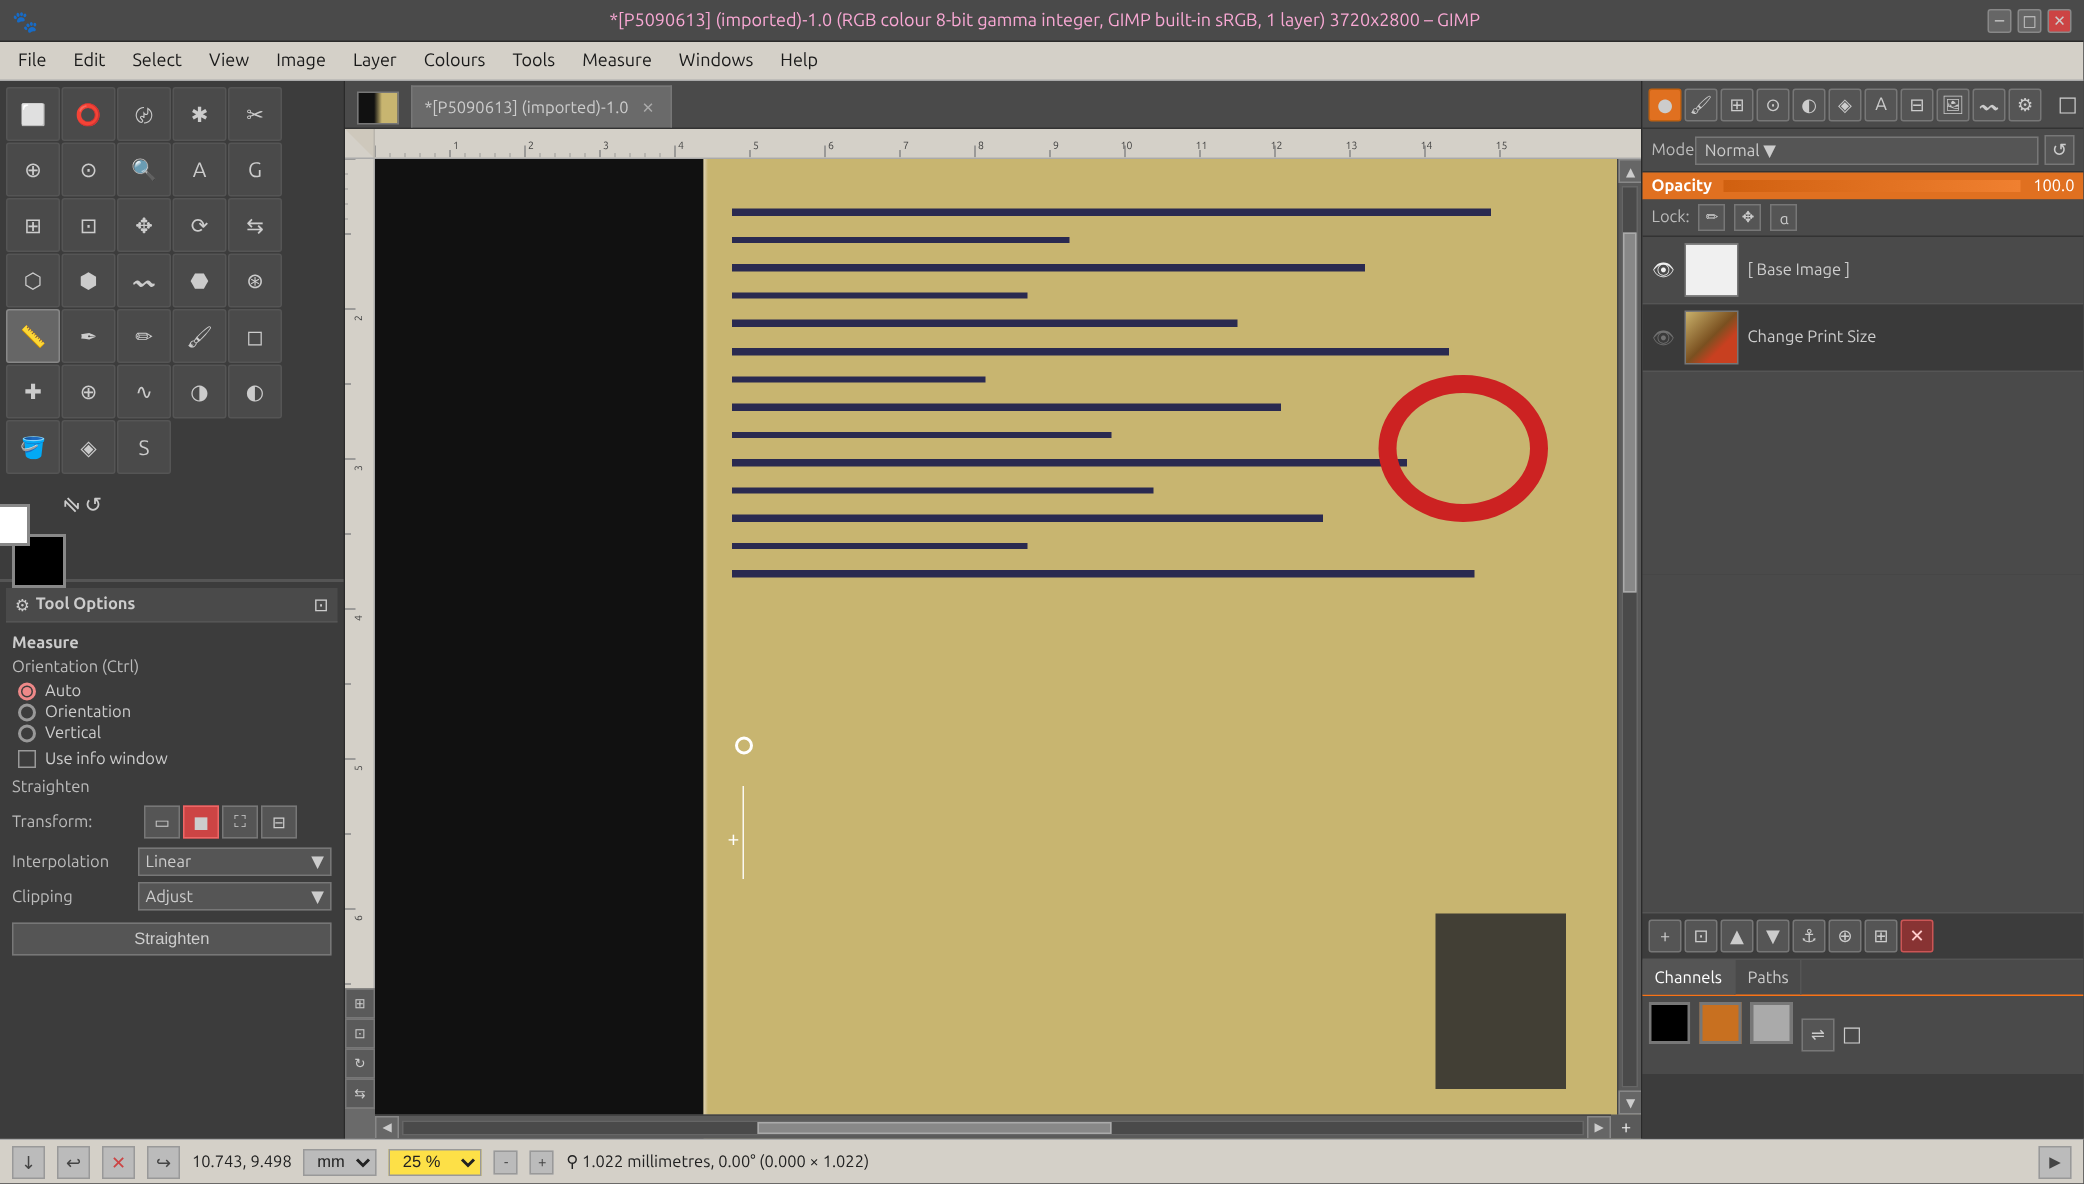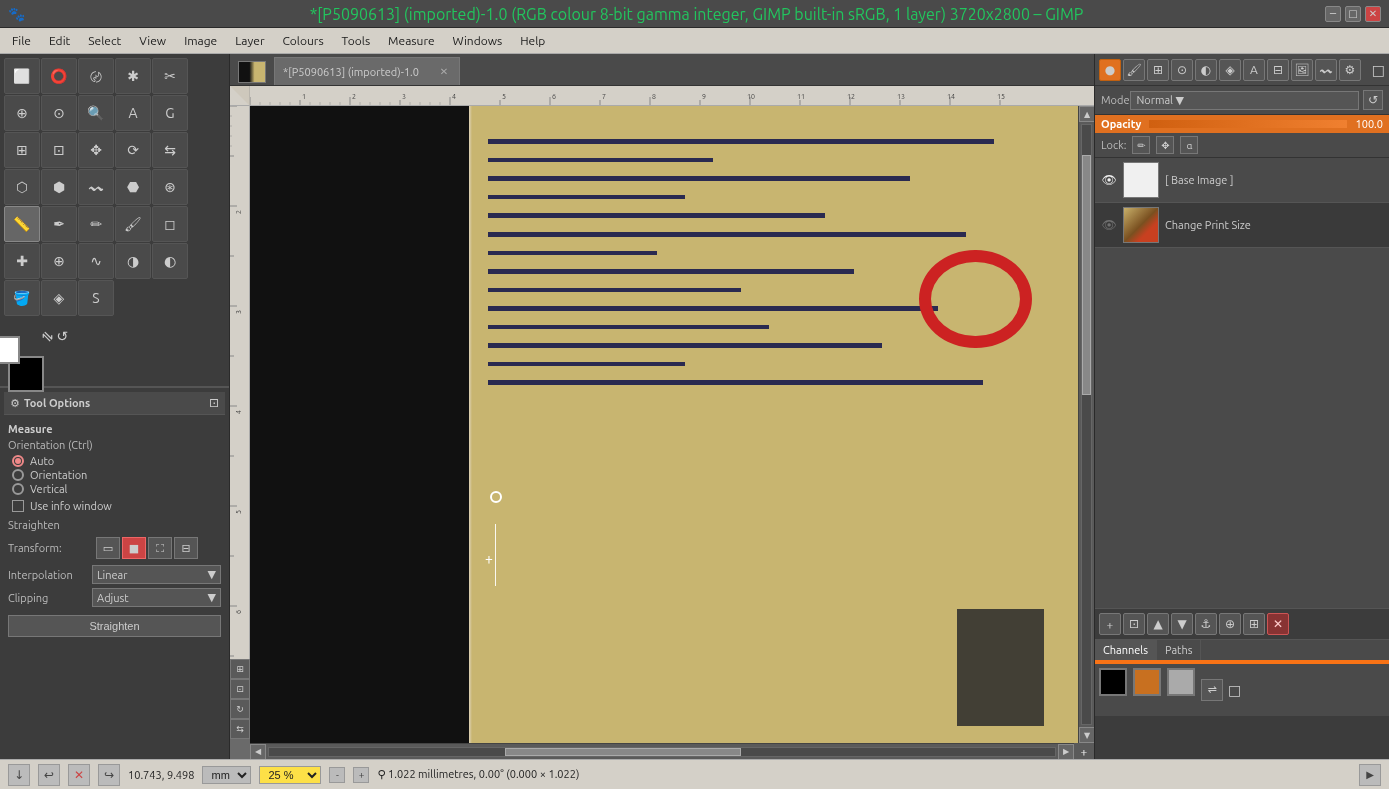--- a/index.html
+++ b/index.html
@@ -17,22 +17,22 @@
     #title-bar {
       background: #4a4a4a;
       height: 28px;
       display: flex;
       align-items: center;
       justify-content: space-between;
       padding: 0 8px;
       border-bottom: 1px solid #2a2a2a;
     }
     #title-bar .title-text {
-      color: #22c55e;
-      font-size: 16px;
+      color: #f9a8d4;
+      font-size: 12px;
       flex: 1;
       text-align: center;
     }
     .title-buttons {
       display: flex;
       gap: 4px;
     }
     .title-btn {
       width: 16px; height: 16px;
       background: #666;
@@ -259,21 +259,21 @@
       padding-left: 4px;
       border-bottom: 1px solid #333;
     }
     .image-tab {
       background: #5a5a5a;
       border: 1px solid #777;
       border-bottom: none;
       padding: 4px 8px;
       font-size: 11px;
       color: #ccc;
-      display: flex; align-items: center; gap: 18px;
+      display: flex; align-items: center; gap: 6px;
       cursor: pointer;
       height: 28px;
     }
     .image-tab.active { background: #6a6a6a; }
     .tab-close {
       font-size: 10px; color: #aaa; cursor: pointer;
       width: 14px; height: 14px;
       display: flex; align-items: center; justify-content: center;
       border-radius: 2px;
     }
@@ -527,21 +527,21 @@
       height: 120px;
       border-top: 1px solid #555;
       display: flex;
       flex-direction: column;
     }
     .br-tabs {
       background: #4a4a4a;
       height: 24px;
       display: flex;
       align-items: center;
-      border-bottom: 4px solid #f97316;
+      border-bottom: 1px solid #f97316;
     }
     .br-tab {
       padding: 2px 8px;
       font-size: 11px; color: #ccc;
       cursor: pointer; height: 100%; display: flex; align-items: center;
       border-right: 1px solid #555;
     }
     .br-tab.active { background: #555; color: #fff; }
 
     .br-content {

